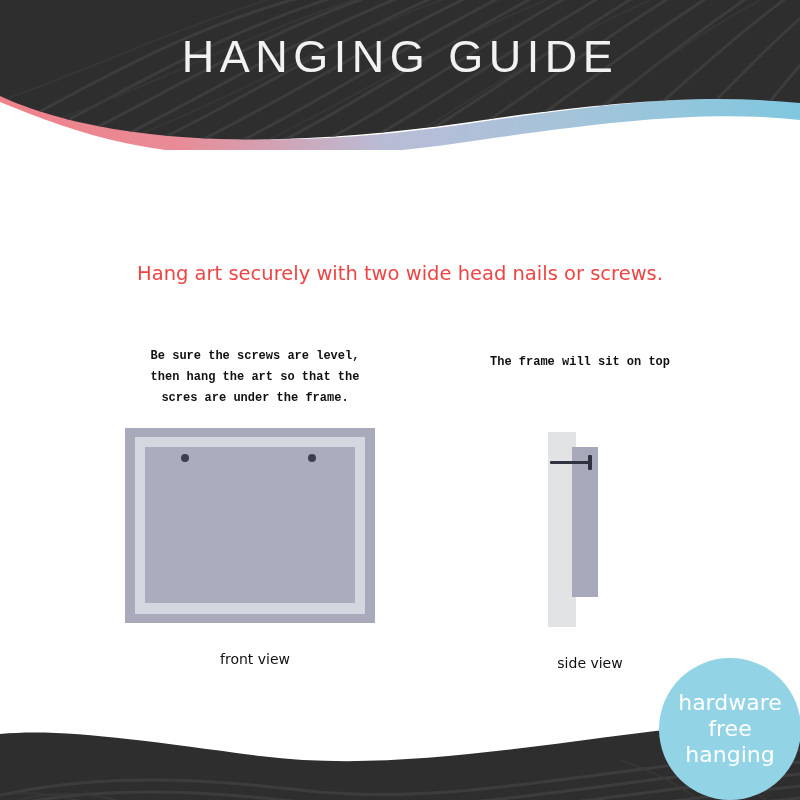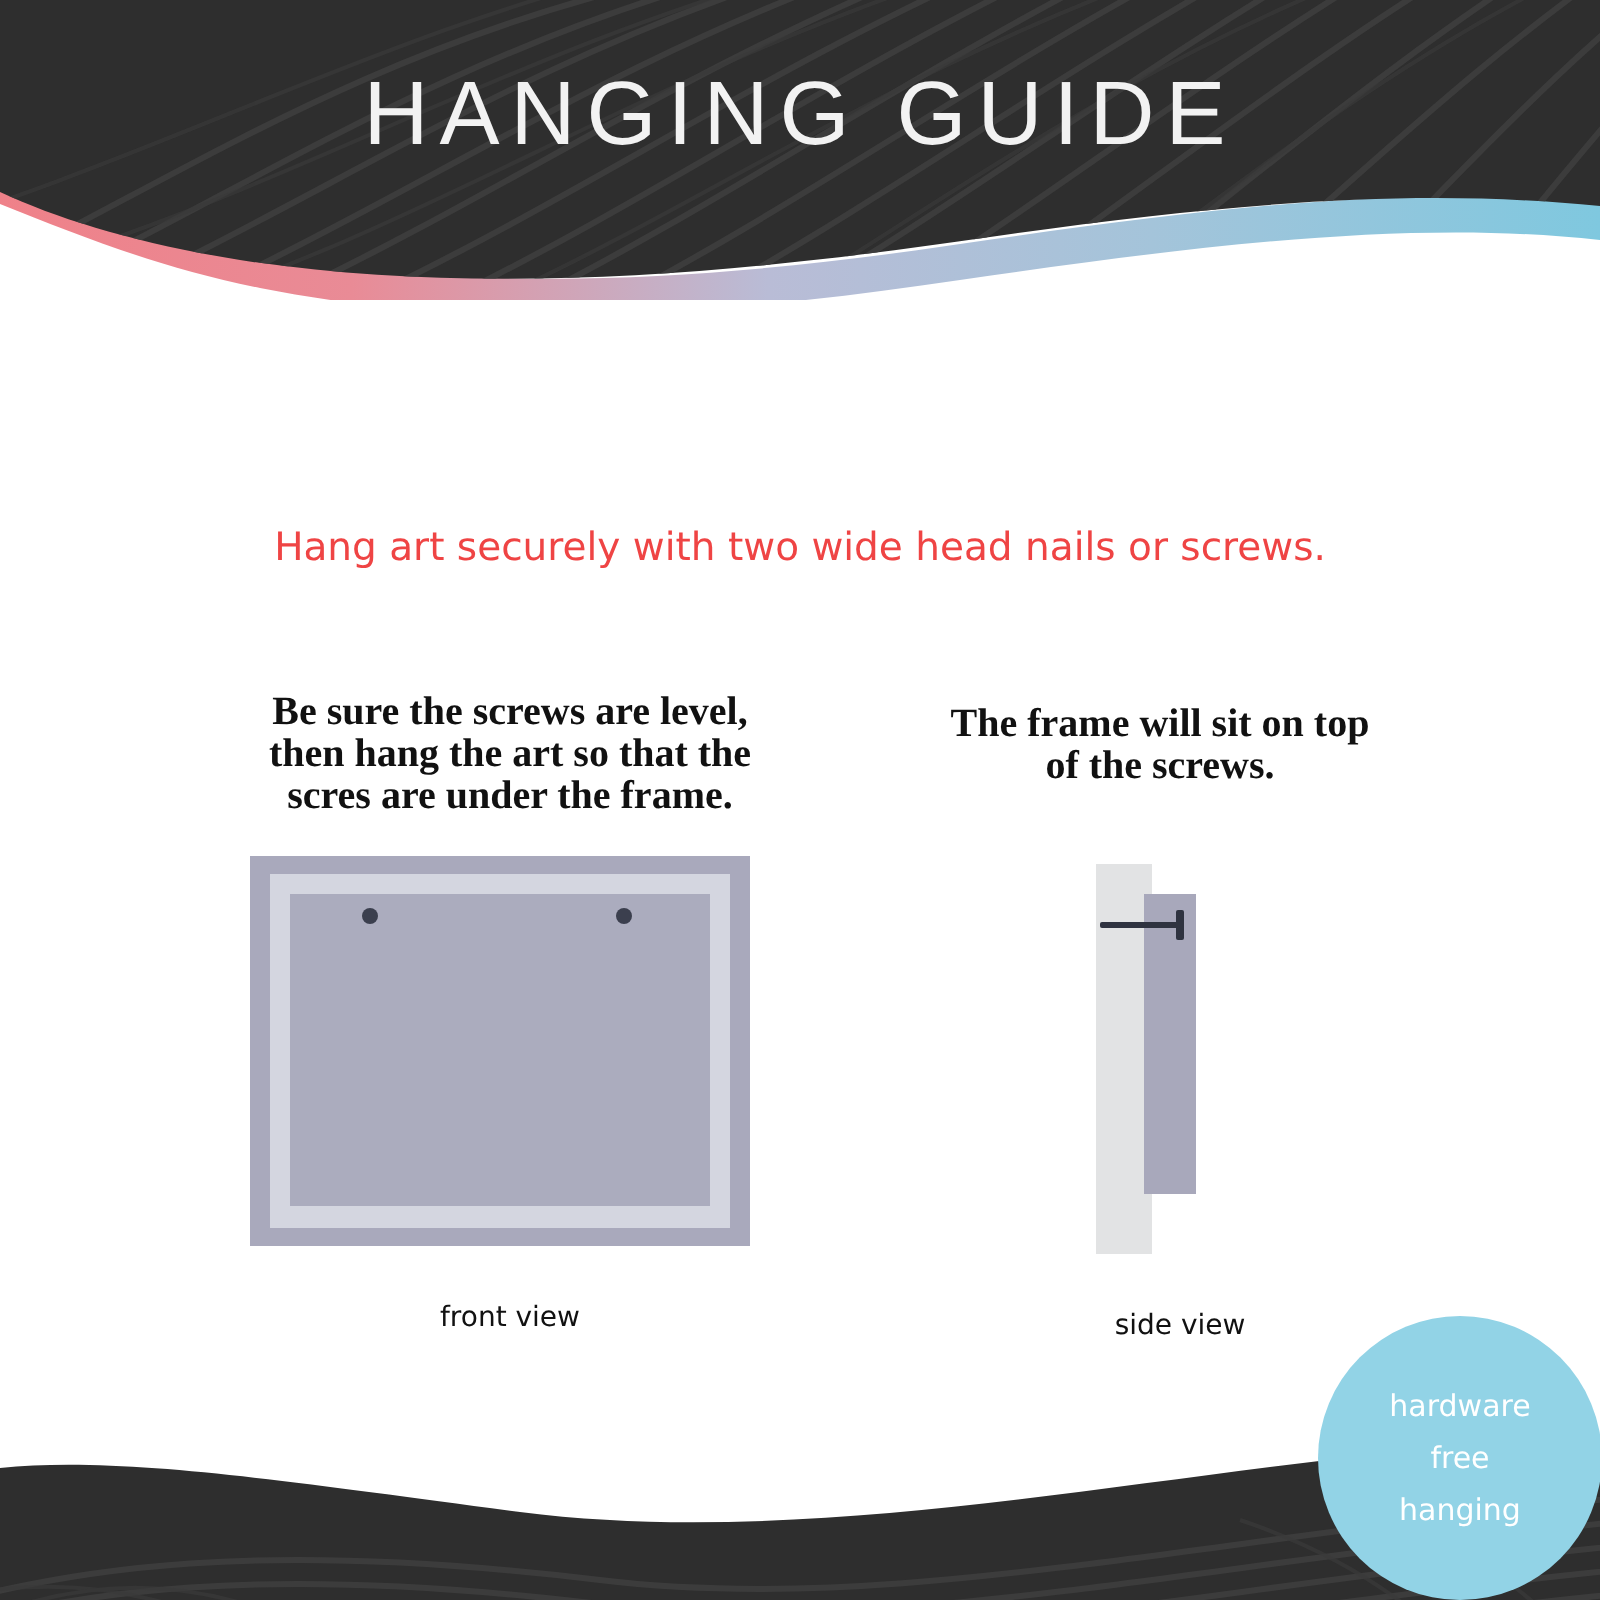--- a/index.html
+++ b/index.html
@@ -50,22 +50,22 @@
     font-size:19.5px;
     font-weight:500;
     line-height:26px;
   }
 
   
   .cap {
     position:absolute;
     text-align:center;
     color:#111111;
-    font-family:Liberation Serif, serif;
-    font-size:20px;
+    font-family:Liberation Mono, monospace;
+    font-size:12px;
     font-weight:600;
     line-height:21px;
   }
   .cap-left  { left:105px; top:346px; width:300px; }
   .cap-right { left:455px; top:352px; width:250px; }
 
   .viewlabel {
     position:absolute;
     text-align:center;
     color:#111111;
@@ -123,21 +123,21 @@
     border-radius:50%;
     background:#92d3e6;
     z-index:5;
     display:flex; flex-direction:column;
     align-items:center; justify-content:center;
   }
   .badge span {
     display:block;
     color:#ffffff;
     font-family:"DejaVu Sans", sans-serif;
-    font-size:15px;
+    font-size:22px;
     line-height:26px;
     font-weight:400;
     text-align:right;
   }
 
   
   .footer-wrap {
     position:absolute; left:0; top:690px; width:800px; height:110px;
     overflow:hidden;
   }
@@ -203,21 +203,20 @@
   <div class="lead-line">Hang art securely with two wide head nails or screws.</div>
 
   <div class="cap cap-left">
     <div>Be sure the screws are level,</div>
     <div>then hang the art so that the</div>
     <div>scres are under the frame.</div>
   </div>
 
   <div class="cap cap-right">
     <div>The frame will sit on top</div>
-    <div>of the screws.</div>
   </div>
 
   <div class="front-view">
     <div class="fv-outer"></div>
     <div class="fv-mid"></div>
     <div class="fv-inner"></div>
     <div class="fv-dot fv-dot-left"></div>
     <div class="fv-dot fv-dot-right"></div>
   </div>
 

